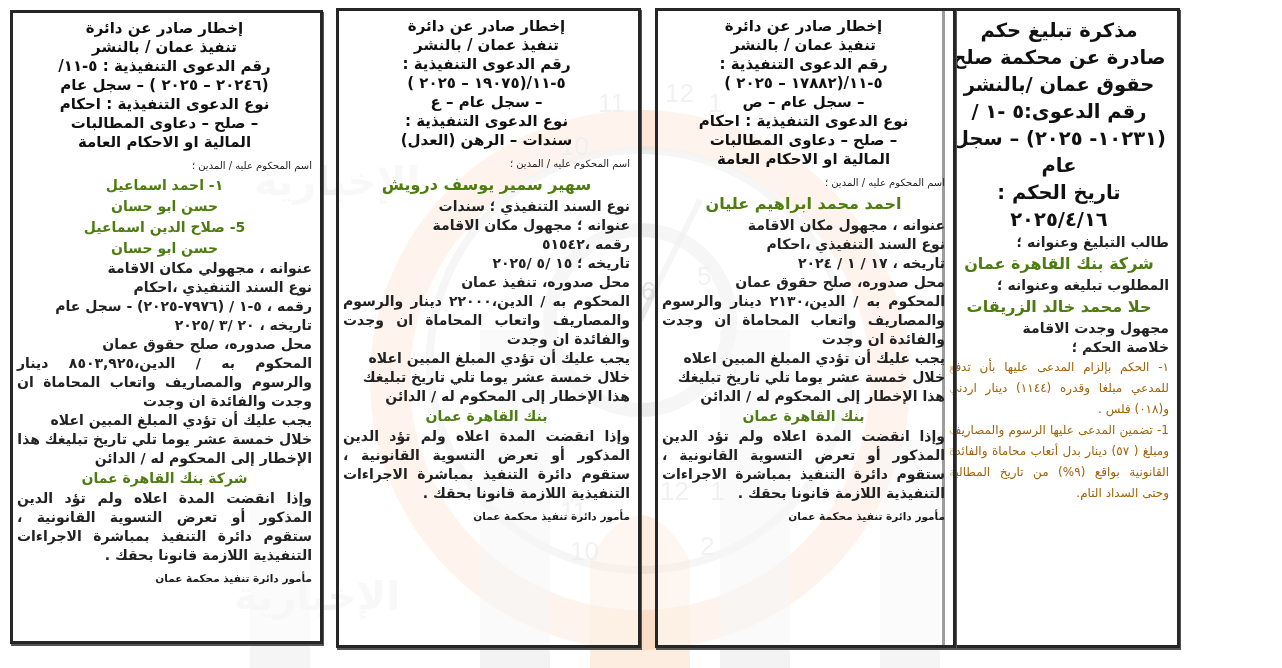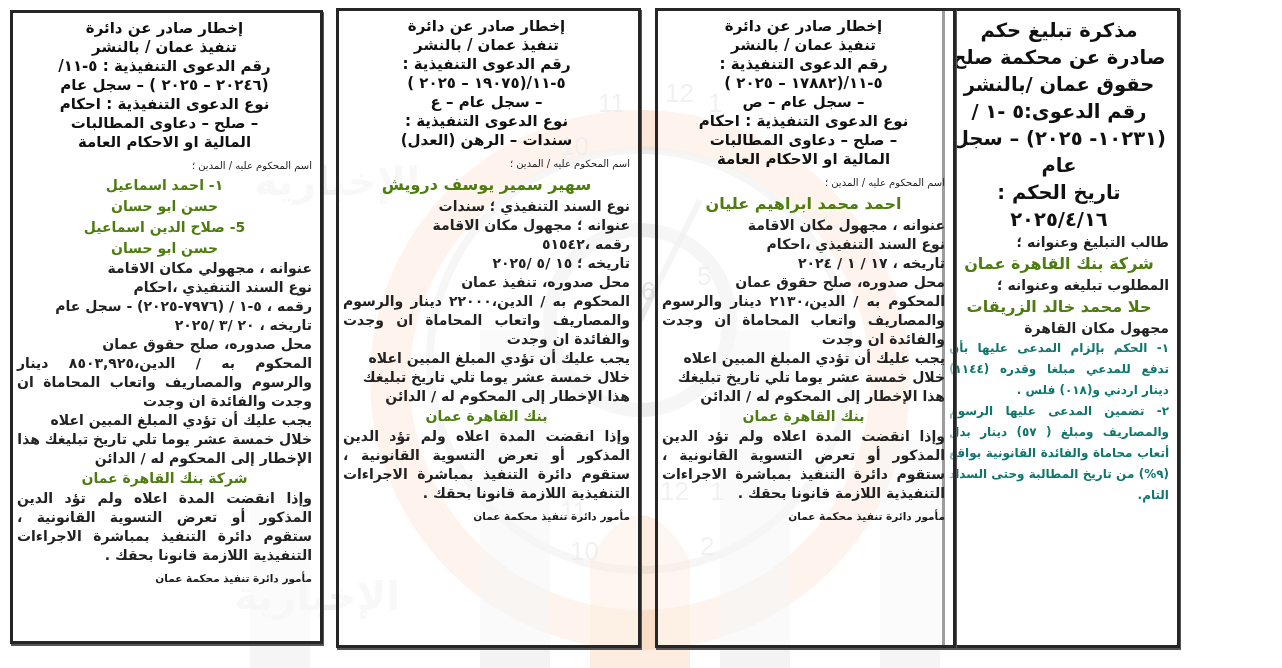--- a/index.html
+++ b/index.html
@@ -14,21 +14,21 @@
     direction:rtl; text-align:right; padding:6px 8px 4px 4px;
     box-shadow: 1px 2px 0 #555;
   }
   .head { text-align:center; font-weight:bold; font-size:15px; line-height:19px; color:#111; }
   .head.big { font-size:19.5px; line-height:27px; }
   .line { font-size:14px; line-height:19px; font-weight:bold; color:#222; white-space:nowrap; }
   .line.wrap { white-space:normal; }
   .line.sm { font-weight:normal; font-size:10px; }
   .name { text-align:center; font-weight:bold; font-size:14px; line-height:21px; color:#4d7c0f; }
   .name.big { font-size:16px; line-height:24px; }
-  .body-b { font-size:12px; line-height:21px; font-weight:bold; text-align:justify; color:#0f766e; }
+  .body-b { font-size:12px; line-height:21px; font-weight:normal; text-align:justify; color:#a16207; }
   .sign { font-size:10.5px; font-weight:bold; line-height:18px; margin-top:4px; }
   .gap { height:4px; }
 </style>
 </head>
 <body>
 
 <svg class="watermark" width="1282" height="668" viewBox="0 0 1282 668">
   <circle cx="640" cy="380" r="250" fill="none" stroke="#f9d4b8" stroke-width="40" opacity="0.55"></circle>
   <circle cx="640" cy="360" r="210" fill="none" stroke="#e3e3e3" stroke-width="8" opacity="0.7"></circle>
   <circle cx="640" cy="320" r="90" fill="none" stroke="#e0e0e0" stroke-width="14" opacity="0.6"></circle>
@@ -52,23 +52,24 @@
   <div class="head big">مذكرة تبليغ حكم</div>
   <div class="head big">صادرة عن محكمة صلح</div>
   <div class="head big">حقوق عمان /بالنشر</div>
   <div class="head big">رقم الدعوى:٥ -١ /</div>
   <div class="head big">(١٠٢٣١- ٢٠٢٥) – سجل عام</div>
   <div class="head big">تاريخ الحكم :  ٢٠٢٥/٤/١٦</div>
   <div class="line">طالب التبليغ وعنوانه ؛</div>
   <div class="name big">شركة بنك القاهرة عمان</div>
   <div class="line">المطلوب  تبليغه وعنوانه ؛</div>
   <div class="name big">حلا محمد خالد الزريقات</div>
-  <div class="line">مجهول مكان القاهرة</div>
+  <div class="line">مجهول وجدت الاقامة</div>
+  <div class="line">خلاصة الحكم ؛</div>
   <div class="body-b">١-  الحكم بإلزام المدعى عليها بأن تدفع للمدعي مبلغا وقدره (١١٤٤) دينار اردني و(٠١٨) فلس .</div>
-  <div class="body-b">٢- تضمين المدعى عليها الرسوم والمصاريف ومبلغ ( ٥٧) دينار بدل أتعاب محاماة والفائدة القانونية بواقع (٩%) من تاريخ المطالبة وحتى السداد التام.</div>
+  <div class="body-b">1- تضمين المدعى عليها الرسوم والمصاريف ومبلغ ( ٥٧) دينار بدل أتعاب محاماة والفائدة القانونية بواقع (٩%) من تاريخ المطالبة وحتى السداد التام.</div>
 </div>
 
 <div class="box" style="left:655px; top:8px; width:301px; height:640px;">
   <div class="head">إخطار صادر عن دائرة</div>
   <div class="head">تنفيذ عمان / بالنشر</div>
   <div class="head">رقم الدعوى التنفيذية :</div>
   <div class="head">٥-١١/(١٧٨٨٢ – ٢٠٢٥ )</div>
   <div class="head">– سجل عام – ص</div>
   <div class="head">نوع الدعوى التنفيذية : احكام</div>
   <div class="head">– صلح – دعاوى المطالبات</div>

